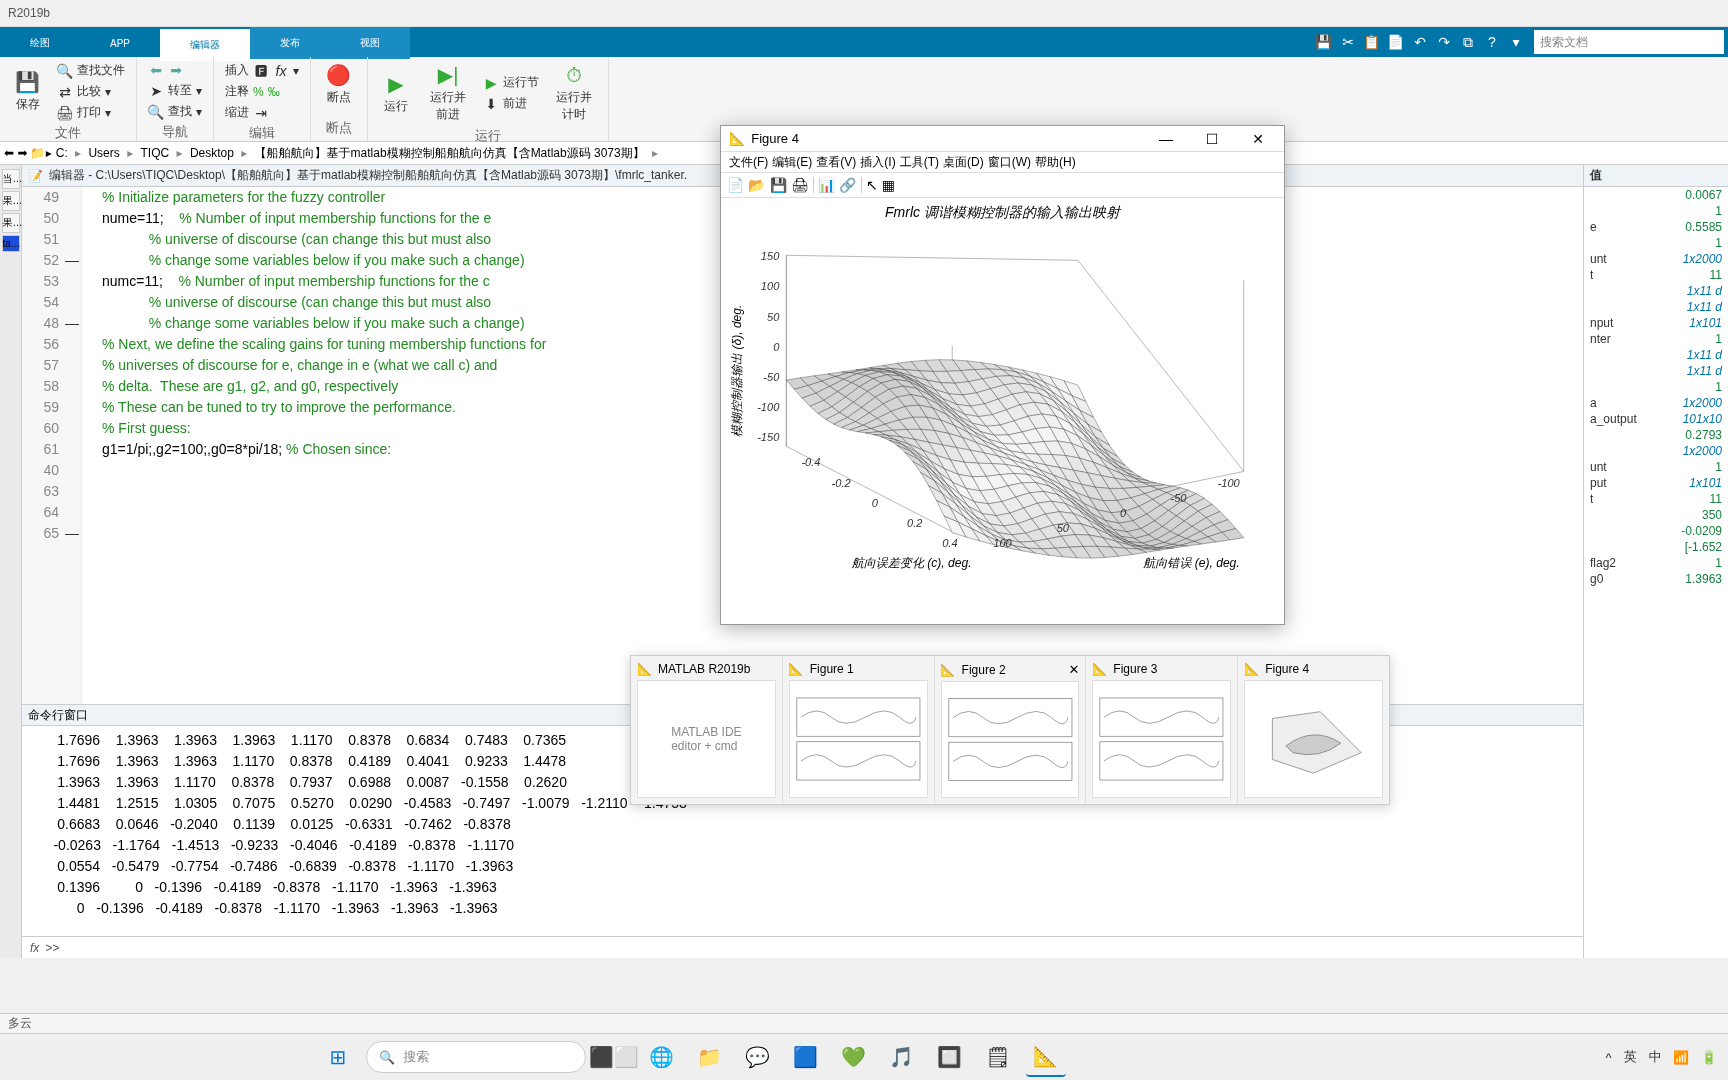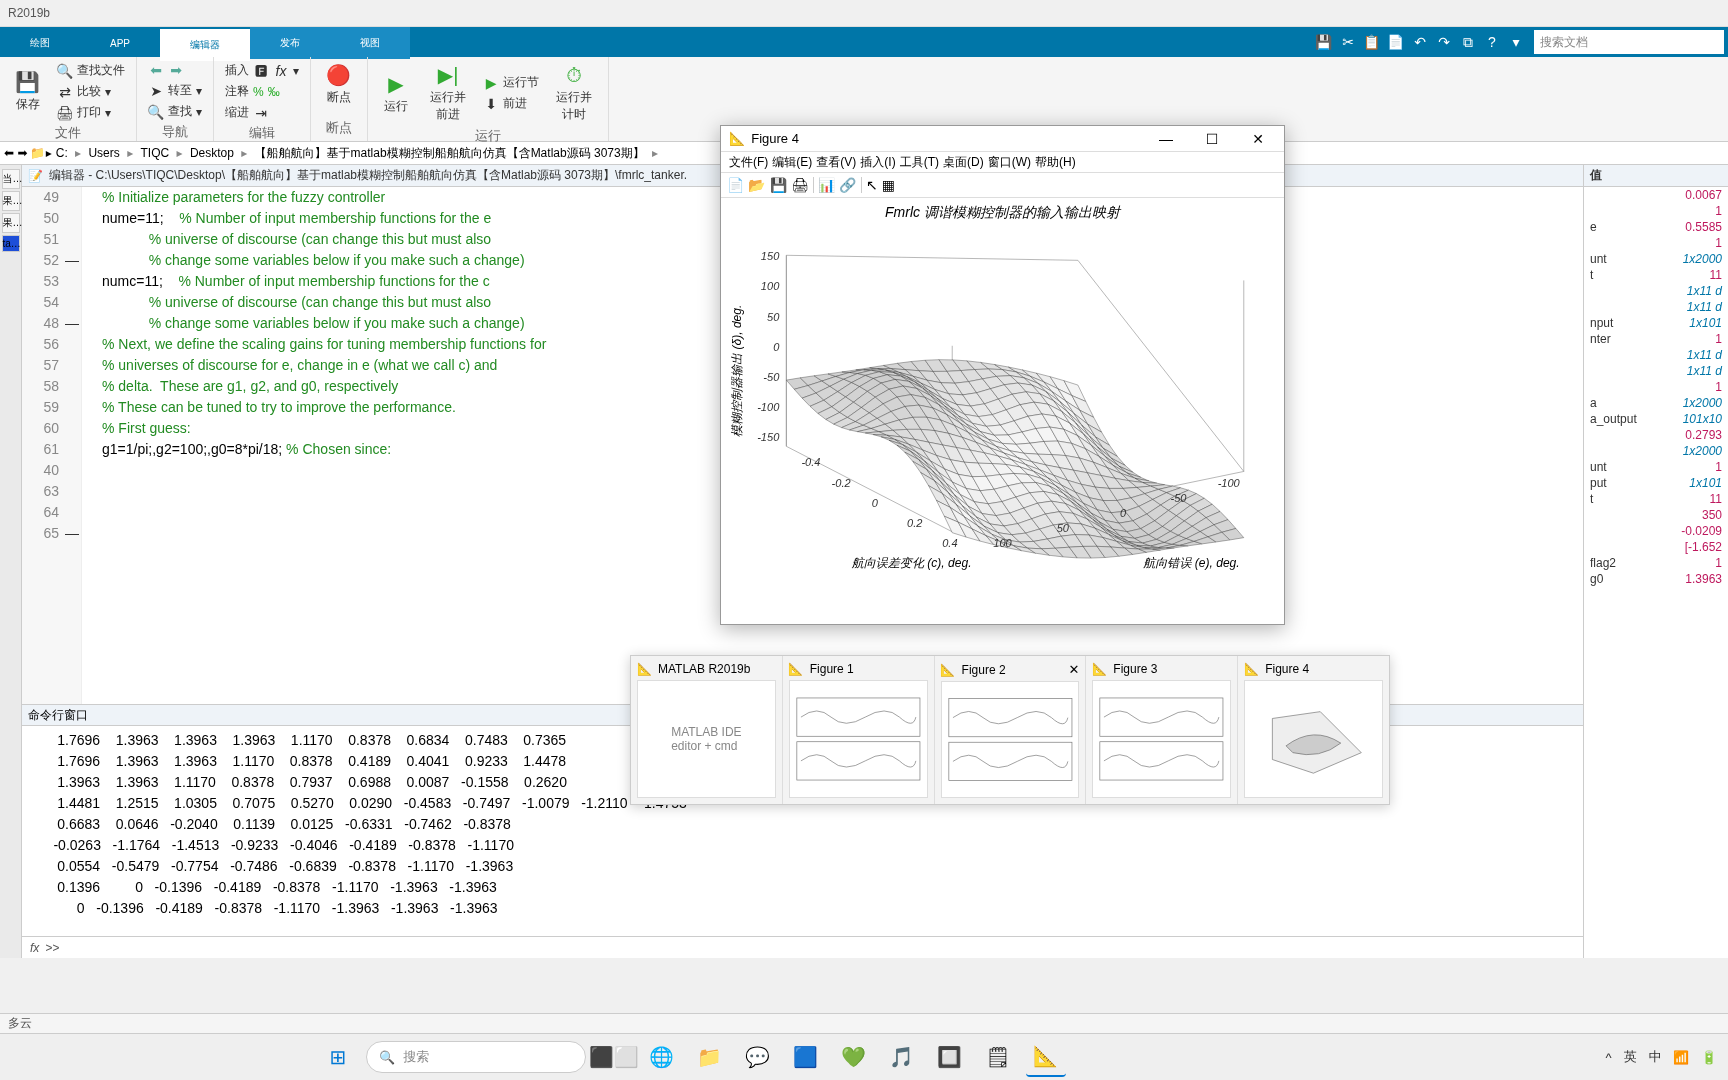--- a/index.html
+++ b/index.html
@@ -42,21 +42,21 @@
 .cm { color: #228b22; }
 
 .cmd-header { height: 22px; background: #eef3f8; border-top: 1px solid #ccc; border-bottom: 1px solid #ccc; padding: 0 6px; font-size: 12px; display: flex; align-items: center; }
 .cmd-body { flex: 0 0 210px; font-family: Consolas, monospace; font-size: 14px; line-height: 21px; padding: 4px 12px; overflow: hidden; white-space: pre; }
 .cmd-foot { height: 22px; border-top: 1px solid #ccc; display: flex; align-items: center; padding: 0 8px; font-size: 12px; font-style: italic; color: #555; gap: 6px; }
 
 .right-col { width: 145px; border-left: 1px solid #ccc; background: #fff; font-size: 12px; overflow: hidden; }
 .ws-head { height: 22px; background: #eef3f8; border-bottom: 1px solid #ccc; padding: 0 6px; display: flex; align-items: center; font-weight: bold; color: #333; }
 .ws-row { display: flex; padding: 1px 6px; gap: 4px; }
 .ws-name { flex: 1; white-space: nowrap; overflow: hidden; color: #333; }
-.ws-val { color: #be185d; }
+.ws-val { color: #15803d; }
 .ws-val.arr { color: #0076a8; font-style: italic; }
 
 .figure-window { position: absolute; left: 720px; top: 125px; width: 565px; height: 500px; background: #fff; border: 1px solid #999; box-shadow: 0 4px 20px rgba(0,0,0,0.3); display: flex; flex-direction: column; }
 .fw-title { height: 28px; background: #fff; border-bottom: 1px solid #ddd; display: flex; align-items: center; padding: 0 8px; font-size: 13px; gap: 6px; }
 .fw-title .ctrls { margin-left: auto; display: flex; gap: 10px; }
 .fw-title .ctrls span { width: 36px; text-align: center; cursor: pointer; font-size: 14px; }
 .fw-menu { height: 22px; display: flex; gap: 4px; padding: 0 8px; font-size: 12px; align-items: center; border-bottom: 1px solid #ddd; }
 .fw-tools { height: 26px; display: flex; gap: 4px; padding: 0 6px; align-items: center; border-bottom: 1px solid #ddd; font-size: 14px; }
 .fw-plot { flex: 1; position: relative; background: #fff; font-style: italic; }
 .fw-plot-title { position: absolute; top: 6px; left: 0; right: 0; text-align: center; font-size: 14px; }

